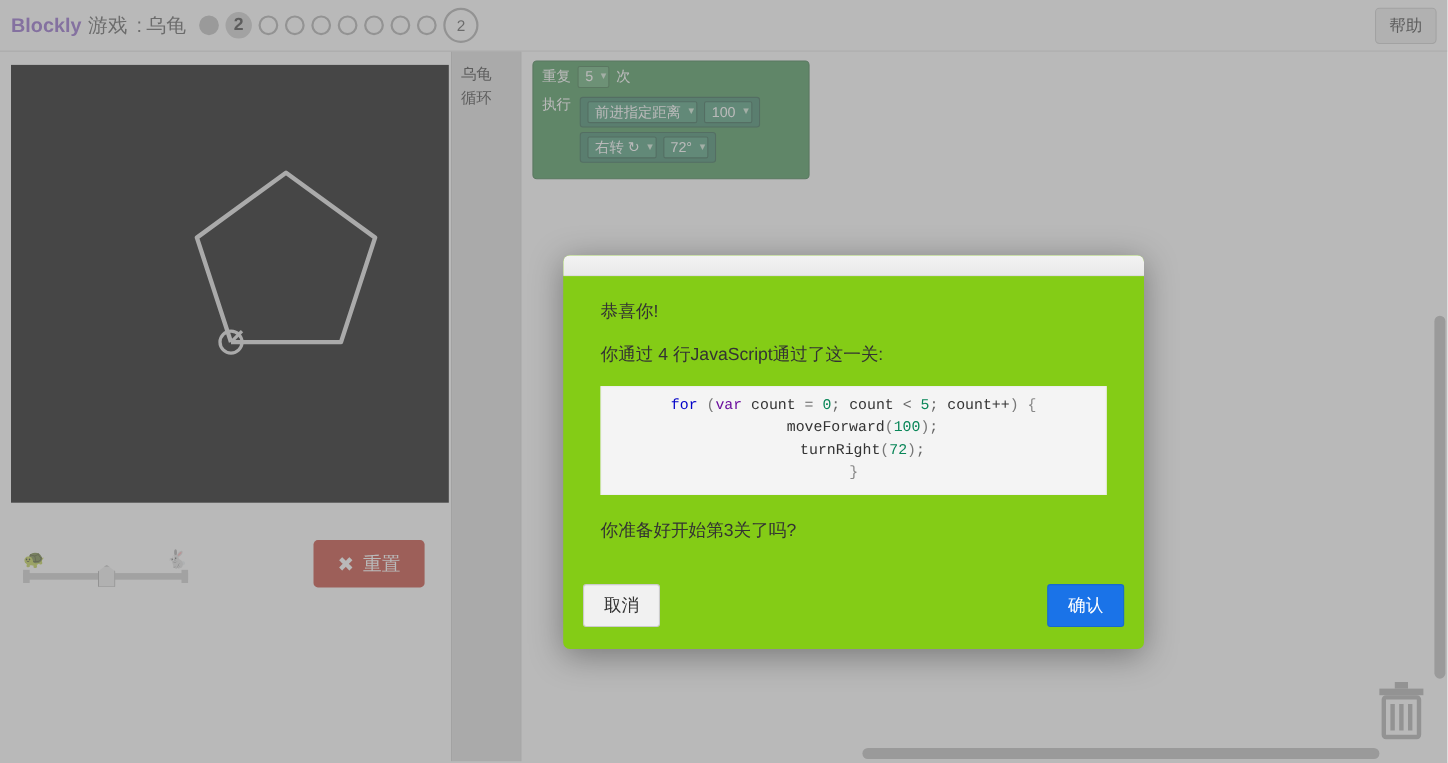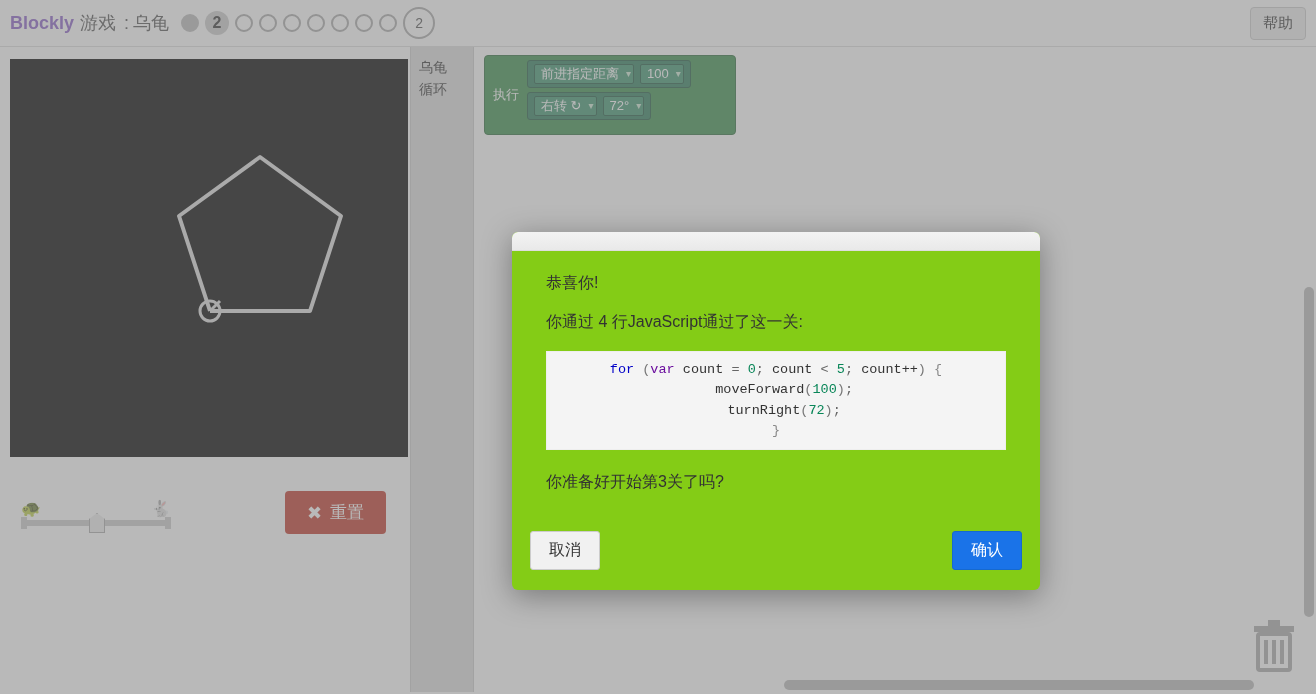--- a/index.html
+++ b/index.html
@@ -262,20 +262,25 @@
 
     <div class="right-pane">
       <div class="toolbox">
         <div>乌龟</div>
         <div>循环</div>
       </div>
 
       <div class="workspace">
 
         <div class="blk repeat-blk">
+          <div class="repeat-head">
+            <span>重复</span>
+            <span class="dd">5</span>
+            <span>次</span>
+          </div>
           <span class="repeat-label-exec">执行</span>
           <div class="repeat-body">
             <div class="inner-blk">
               <span class="dd">前进指定距离</span>
               <span class="dd">100</span>
             </div>
             <div class="inner-blk turn">
               <span class="dd">右转 ↻</span>
               <span class="dd">72°</span>
             </div>

